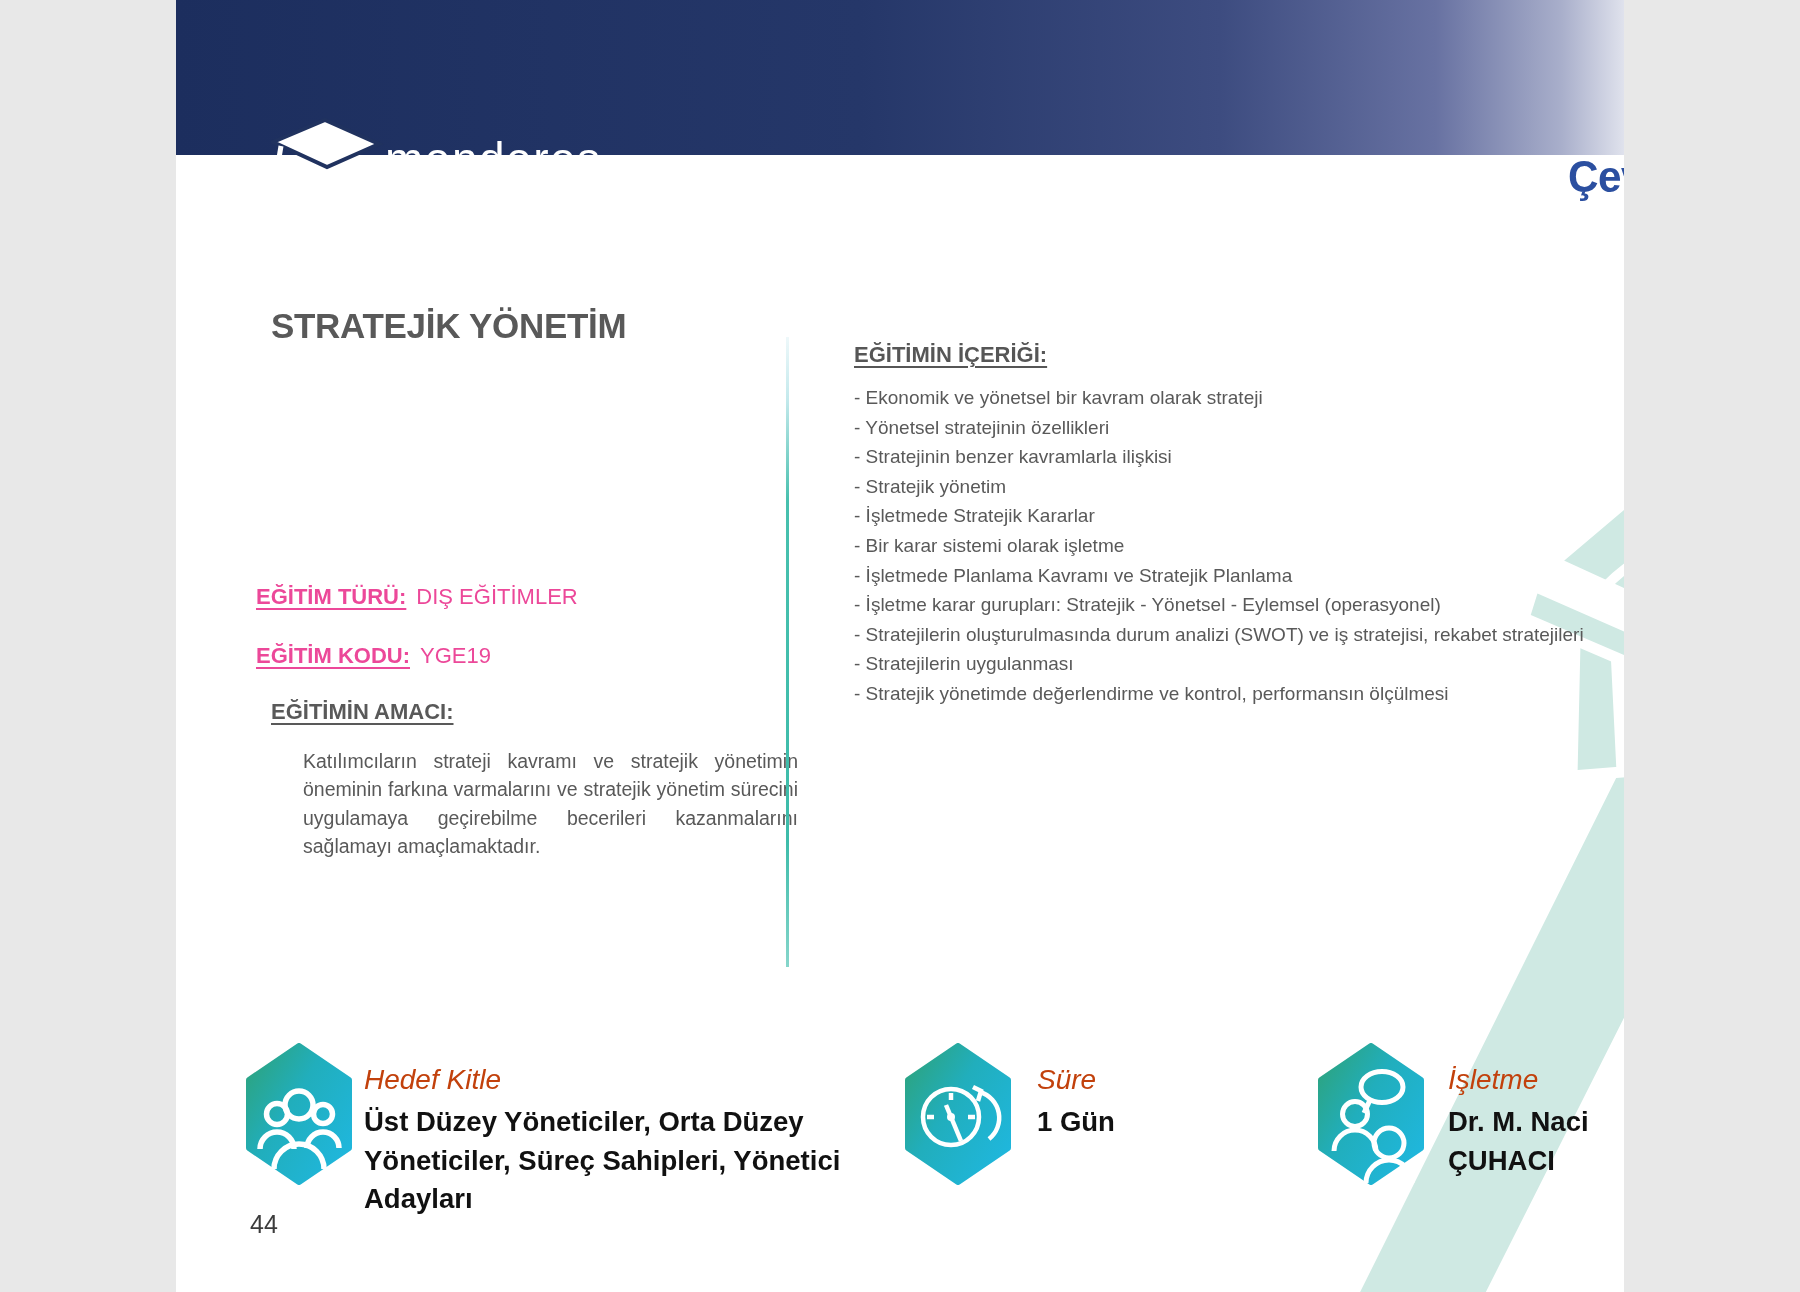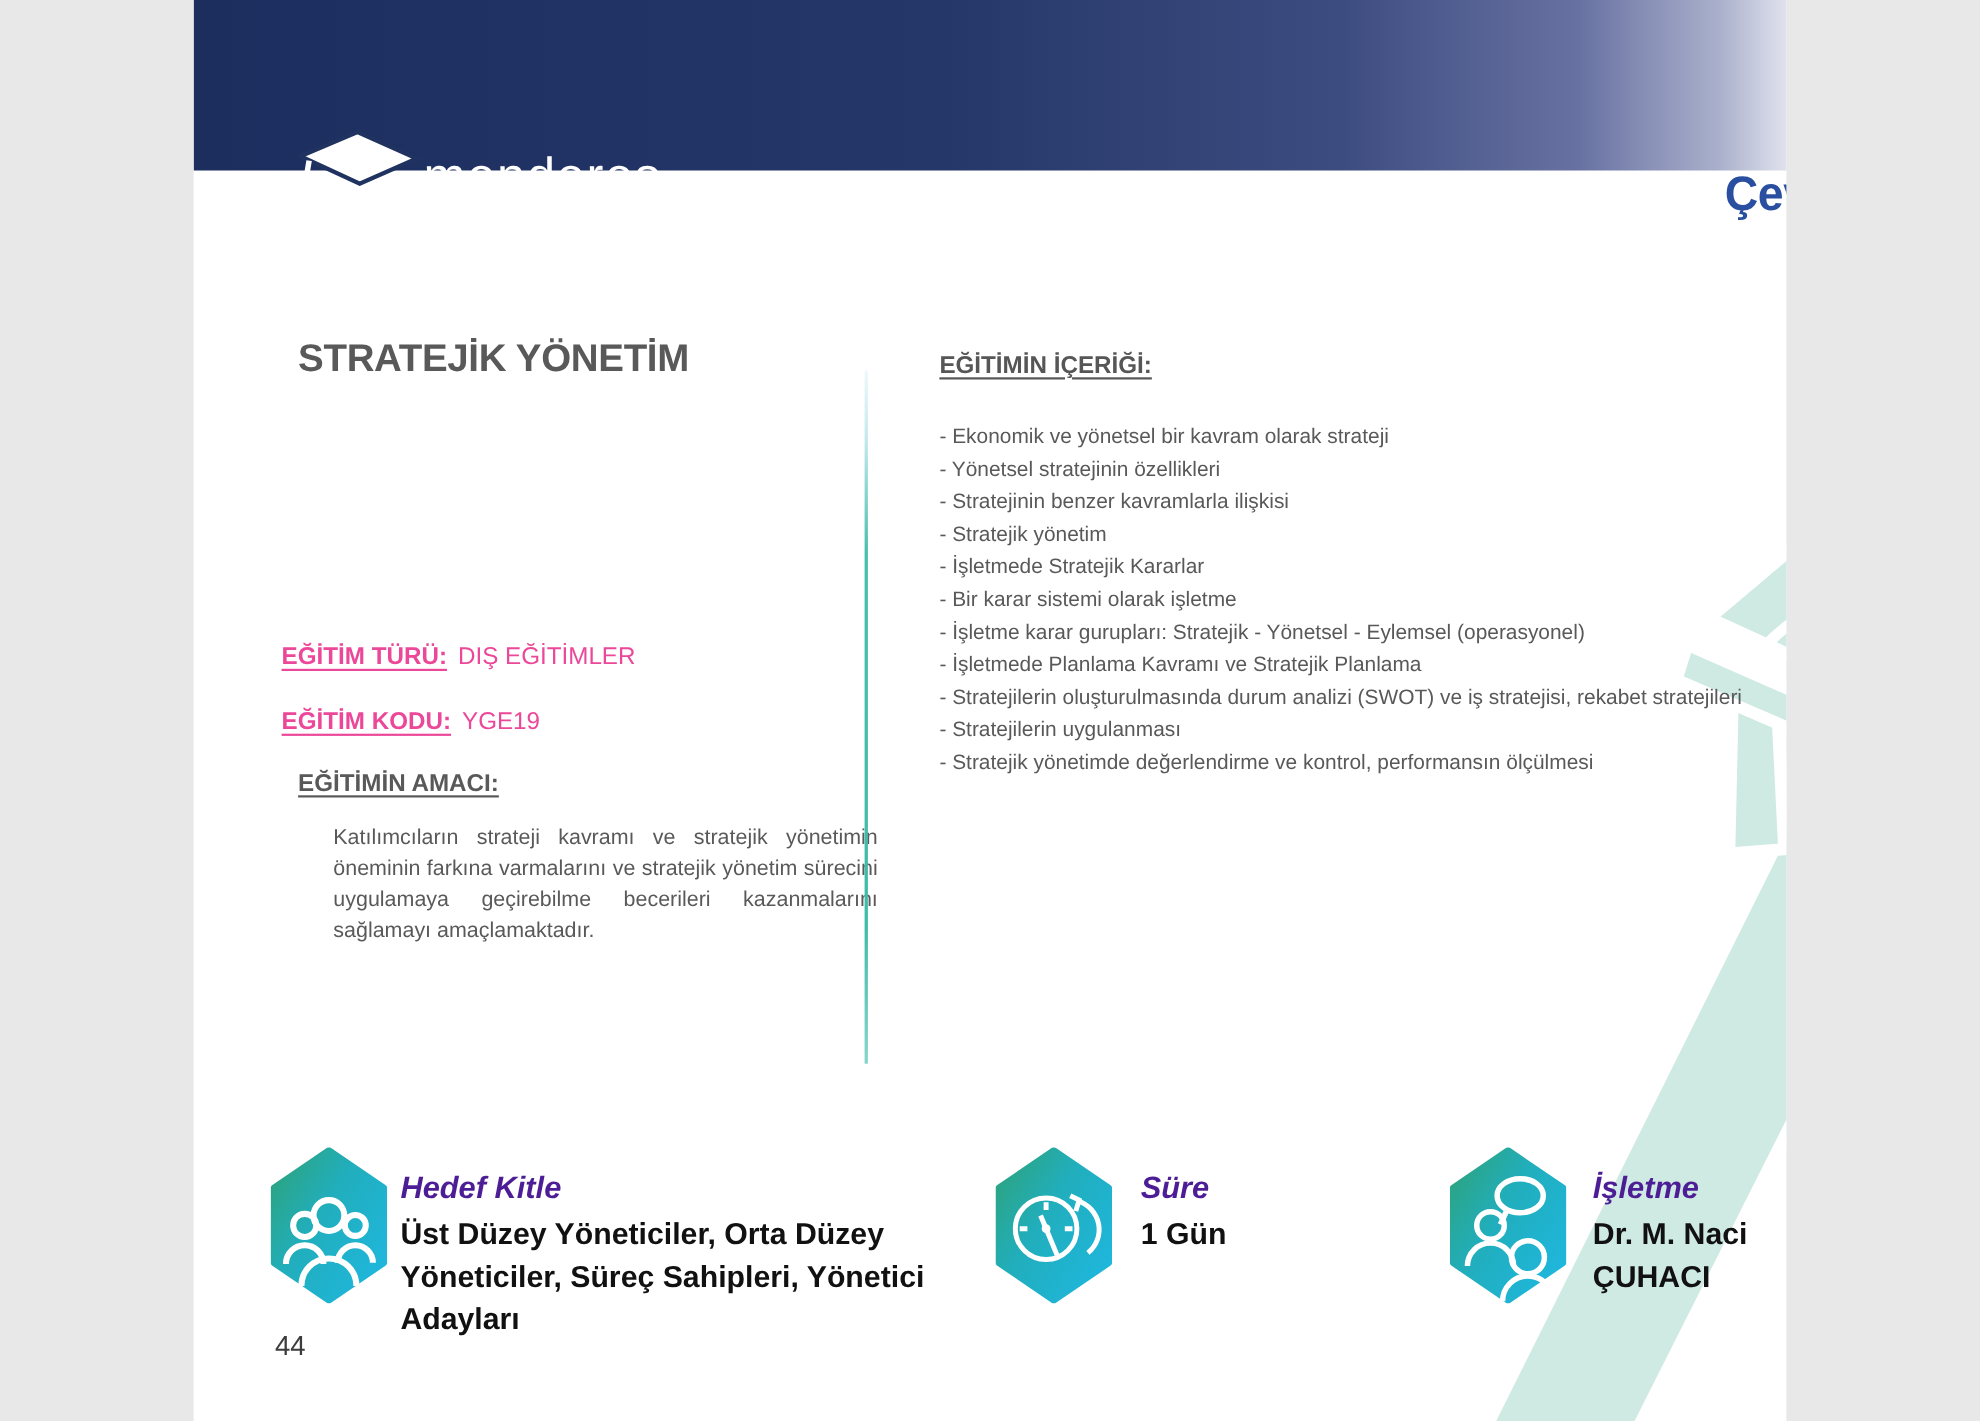--- a/index.html
+++ b/index.html
@@ -51,37 +51,37 @@
     position:absolute; left:95px; top:747px; width:495px;
     font-size:19.5px; line-height:28.4px; color:#595959; text-align:justify;margin-left:32px;
   }
   
   .divider {
     position:absolute; left:610px; top:337px; width:3px; height:630px;
     background:linear-gradient(180deg,#eef8fa 0%,#c3e9ec 10%,#47c0ae 26%,#3dbcaa 80%,#86d6cb 100%);
   }
   
   .content-heading {
-    position:absolute; left:678px; top:319px; font-size:22px; font-weight:bold; color:#565656;
+    position:absolute; left:678px; top:342px; font-size:22px; font-weight:bold; color:#565656;
     text-decoration:underline; text-underline-offset:4px; text-decoration-thickness:2px;
   }
   .content-list { position:absolute; left:678px; top:383px; z-index:2; }
   .content-item { font-size:19px; line-height:29.6px; color:#595959; white-space:nowrap; }
   
   .watermark { position:absolute; left:1100px; top:390px; width:700px; height:902px; z-index:0; }
   
   .hex { position:absolute; width:106px; height:142px; z-index:2; }
   .hex.h1 { left:70px;  top:1043px; }
   .hex.h2 { left:729px; top:1043px; }
   .hex.h3 { left:1142px;top:1043px; }
   .fsec { position:absolute; z-index:2; }
   .fsec.s1 { left:188px;  top:1064px; }
   .fsec.s2 { left:861px;  top:1064px; }
   .fsec.s3 { left:1272px; top:1064px; }
-  .fsec .flabel { font-size:28px; font-weight:bold; font-style:italic; color:#4c1d95; }
+  .fsec .flabel { font-size:28px; font-weight:normal; font-style:italic; color:#c2410c; }
   .fsec .fvalue { margin-top:7px; font-size:27.5px; font-weight:bold; color:#111111; line-height:38.5px; }
   .fsec.s1 .fvalue { width:505px; }
   .page-number { position:absolute; left:74px; top:1210px; font-size:25px; color:#3c3c3c; z-index:2; }
 </style>
 </head>
 <body>
 
 <div class="page">
 
   <svg width="0" height="0" style="position:absolute">
@@ -143,22 +143,22 @@
   <div class="divider"></div>
 
   <div class="content-heading">EĞİTİMİN İÇERİĞİ:</div>
   <div class="content-list">
       <div class="content-item">- Ekonomik ve yönetsel bir kavram olarak strateji</div>
       <div class="content-item">- Yönetsel stratejinin özellikleri</div>
       <div class="content-item">- Stratejinin benzer kavramlarla ilişkisi</div>
       <div class="content-item">- Stratejik yönetim</div>
       <div class="content-item">- İşletmede Stratejik Kararlar</div>
       <div class="content-item">- Bir karar sistemi olarak işletme</div>
+      <div class="content-item">- İşletmede Planlama Kavramı ve Stratejik Planlama</div>
       <div class="content-item">- İşletme karar gurupları: Stratejik - Yönetsel - Eylemsel (operasyonel)</div>
-      <div class="content-item">- İşletmede Planlama Kavramı ve Stratejik Planlama</div>
       <div class="content-item">- Stratejilerin oluşturulmasında durum analizi (SWOT) ve iş stratejisi, rekabet stratejileri</div>
       <div class="content-item">- Stratejilerin uygulanması</div>
       <div class="content-item">- Stratejik yönetimde değerlendirme ve kontrol, performansın ölçülmesi</div>
     </div>
 
   <svg class="hex h1" viewBox="0 0 106 142">
     <polygon points="53,3 103,37 103,105 53,139 3,105 3,37" fill="url(#hexgrad)" stroke="url(#hexgrad)" stroke-width="6" stroke-linejoin="round"></polygon>
     <g fill="none" stroke="#ffffff" stroke-width="5.5">
       <circle cx="31" cy="71" r="10.5"></circle>
       <circle cx="53" cy="62" r="14"></circle>

